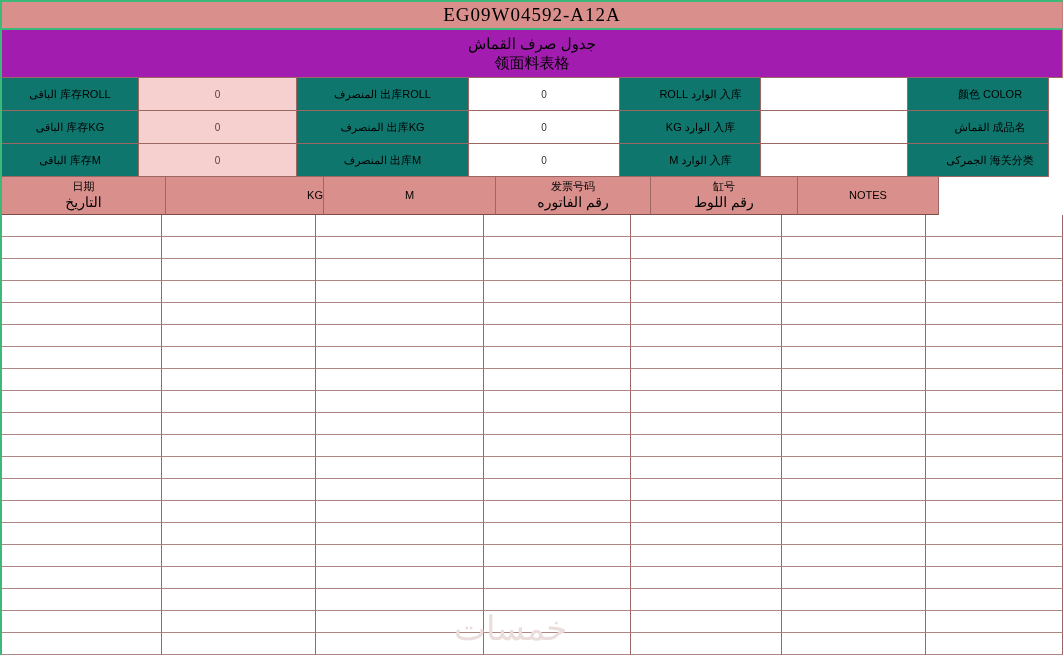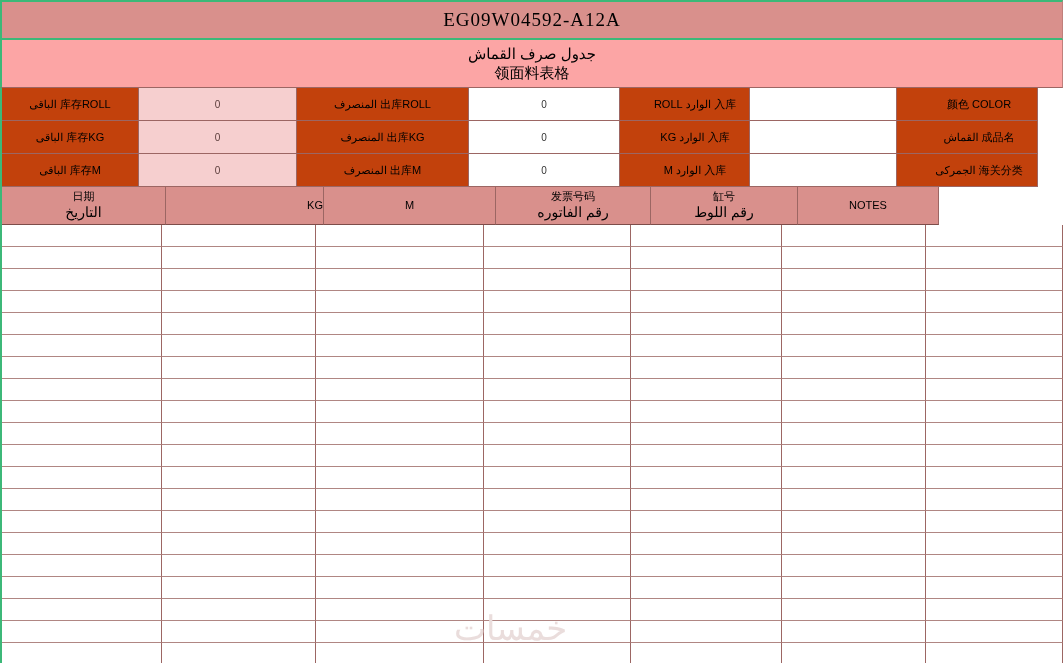--- a/index.html
+++ b/index.html
@@ -18,39 +18,39 @@
     width: 1063px;
     height: 663px;
     box-sizing: border-box;
   }
 
   
   .title-row {
     display: flex;
     align-items: center;
     justify-content: center;
-    height: 40px;
+    height: 30px;
     background: #d9908c;
     border-top: 2px solid #3cb878;
     border-bottom: 2px solid #3cb878;
     border-left: 2px solid #3cb878;
     border-right: 1px solid #c07f7b;
     box-sizing: border-box;
   }
   .title-row .code {
     font-family: "Liberation Serif", serif;
     font-size: 19px;
     letter-spacing: 1px;
     color: #000;
     font-weight: normal;
   }
 
   
   .subtitle {
-    background: #fca5a5;
+    background: #a21caf;
     height: 48px;
     box-sizing: border-box;
     border-bottom: 1px solid #9c6663;
     border-left: 2px solid #3cb878;
     border-right: 1px solid #c07f7b;
     display: flex;
     flex-direction: column;
     align-items: center;
     justify-content: center;
     line-height: 1.25;
@@ -78,42 +78,42 @@
     border-bottom: 1px solid #9c6663;
     display: flex;
     align-items: center;
     justify-content: center;
     font-size: 11px;
     color: #000;
     overflow: hidden;
     white-space: nowrap;
   }
   .lbl {
-    background: #c2410c;
+    background: #0f766e;
   }
   .val-pink {
     background: #f6cfcf;
     color: #5a3c3a;
     font-size: 10px;
   }
   .val-white {
     background: #ffffff;
     font-size: 10px;
     color: #333;
   }
   .val-blank {
     background: #ffffff;
   }
 
   
   .w1 { width: 137px; }   
   .w2 { width: 158px; }   
   .w3 { width: 172px; }   
   .w4 { width: 151px; }   
-  .w5 { width: 130px; padding-left: 21px; }   
+  .w5 { width: 141px; padding-left: 21px; }   
   .w6 { width: 147px; }   
   .w7 { width: 141px; padding-left: 24px; }   
 
   .rtl { direction: rtl; }
 
   
   .head-row {
     display: flex;
     height: 38px;
     box-sizing: border-box;

